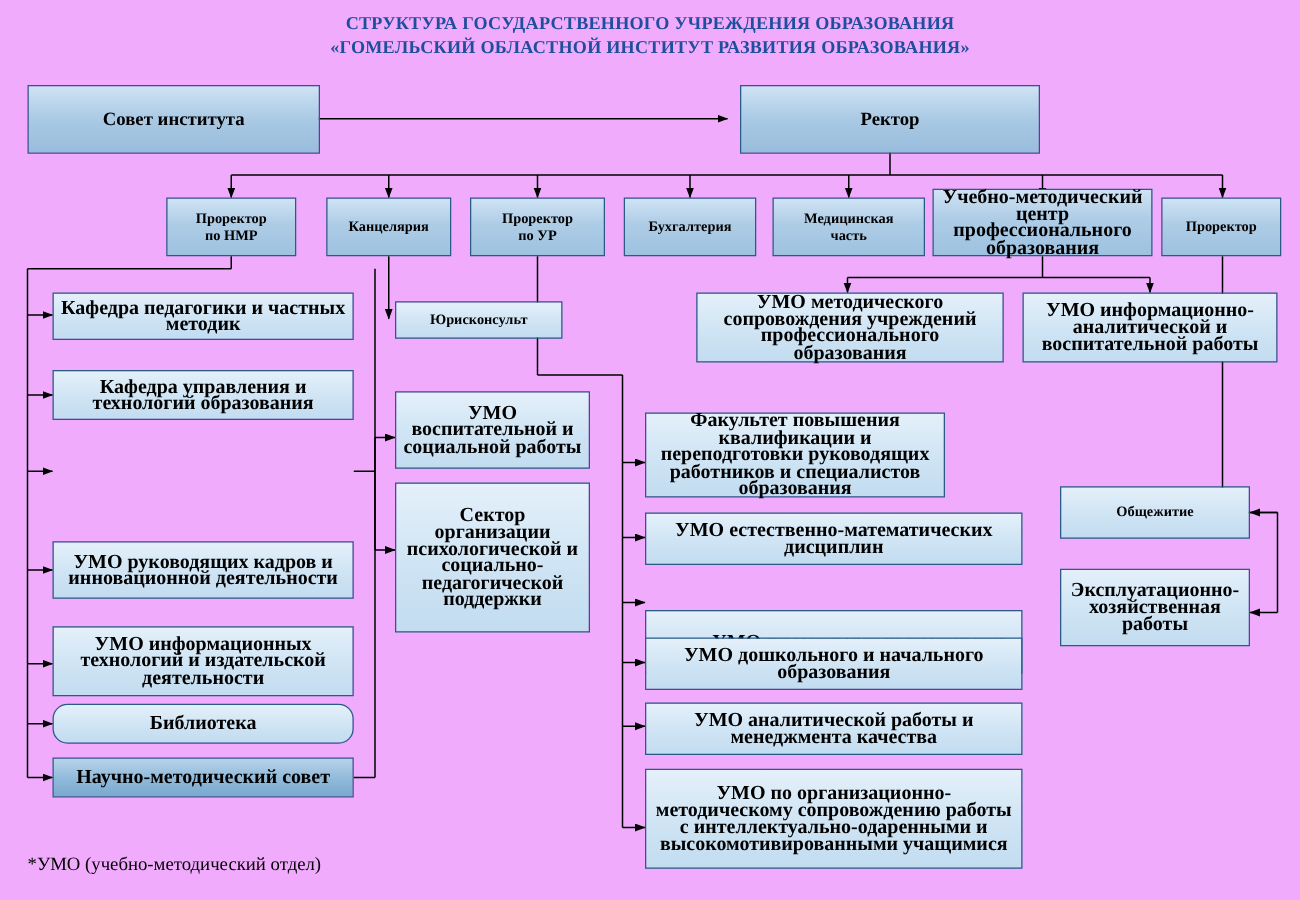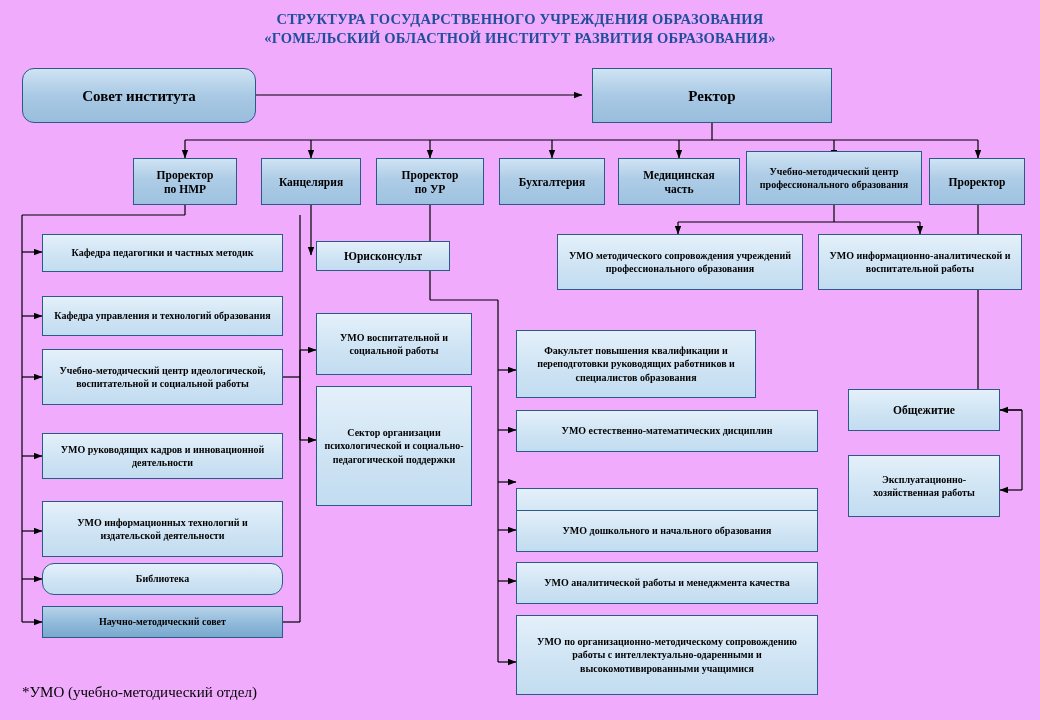--- a/index.html
+++ b/index.html
@@ -42,21 +42,21 @@
     box-sizing: border-box;
     border: 1px solid #2a5a86;
     display: flex;
     align-items: center;
     justify-content: center;
     text-align: center;
     font-weight: bold;
     color: #000000;
     padding: 2px 5px;
     line-height: 13.5px;
-    font-size: 10px;
+    font-size: 16px;
     background: linear-gradient(to bottom, #cfe3f4 0%, #aecce6 45%, #9dc2e0 100%);
   }
   .node.big {
     font-size: 15px;
     line-height: 18px;
     background: linear-gradient(to bottom, #cfe3f4 0%, #a9c9e4 50%, #98bddc 100%);
   }
   .node.mid {
     font-size: 11.5px;
     line-height: 14px;
@@ -143,21 +143,21 @@
 
       <line x1="978" y1="205" x2="978" y2="410"></line>
       <line x1="1022" y1="410" x2="1022" y2="490"></line>
       <line x1="978" y1="410" x2="1022" y2="410"></line>
       <line x1="1000" y1="410" x2="1000" y2="410"></line>
       <line x1="1022" y1="410" x2="1000" y2="410" marker-end="url(#arrow)"></line>
       <line x1="1022" y1="490" x2="1000" y2="490" marker-end="url(#arrow)"></line>
     </g>
   </svg>
 
-  <div class="node big" style="left:22px; top:68px; width:234px; height:55px;border-radius:12px;">
+  <div class="node big" style="left:22px; top:68px; width:234px; height:55px;">
       <span>Совет института</span>
     </div>
 
   <div class="node big" style="left:592px; top:68px; width:240px; height:55px;">
       <span>Ректор</span>
     </div>
 
   <div class="node mid" style="left:133px; top:158px; width:104px; height:47px; white-space:pre-line;"><span>Проректор
 по НМР</span></div>
 
@@ -196,23 +196,20 @@
     </div>
 
   <div class="node pale" style="left:42px; top:234px; width:241px; height:38px;">
       <span>Кафедра педагогики и частных методик</span>
     </div>
 
   <div class="node pale" style="left:42px; top:296px; width:241px; height:40px;">
       <span>Кафедра управления и технологий образования</span>
     </div>
 
-  <div class="node pale" style="left:42px; top:349px; width:241px; height:56px;">
-      <span>Учебно-методический центр идеологической, воспитательной и социальной работы</span>
-    </div>
 
   <div class="node pale" style="left:42px; top:433px; width:241px; height:46px;">
       <span>УМО руководящих кадров и инновационной деятельности</span>
     </div>
 
   <div class="node pale" style="left:42px; top:501px; width:241px; height:56px;">
       <span>УМО информационных технологий и издательской деятельности</span>
     </div>
 
   <div class="node pale" style="left:42px; top:563px; width:241px; height:32px;border-radius:12px;">

